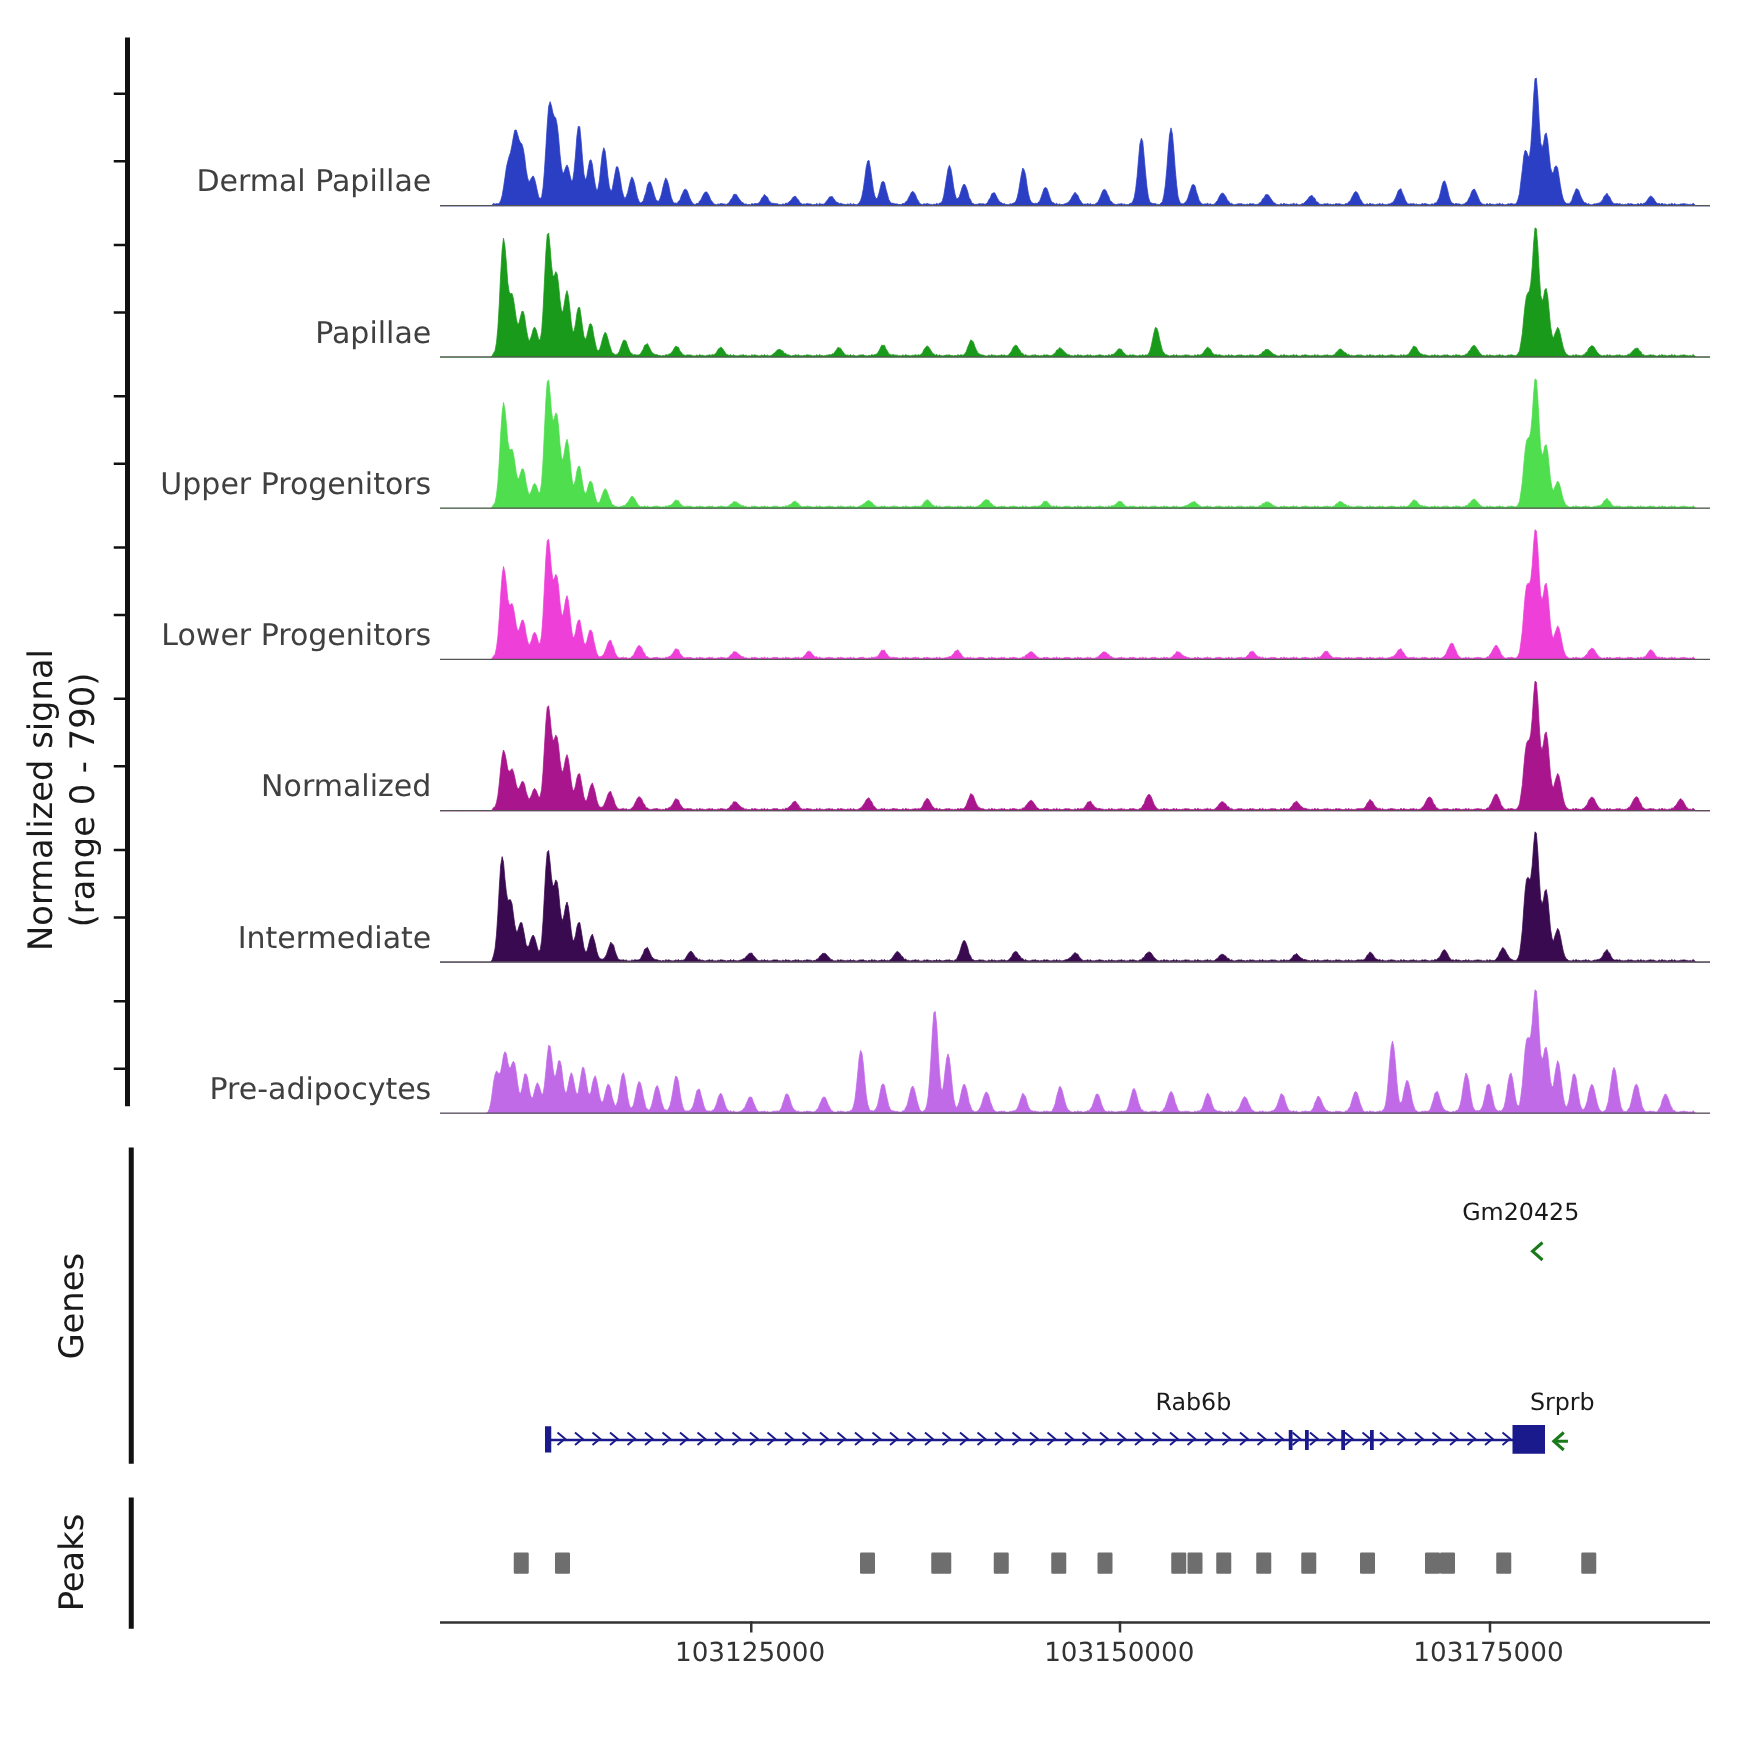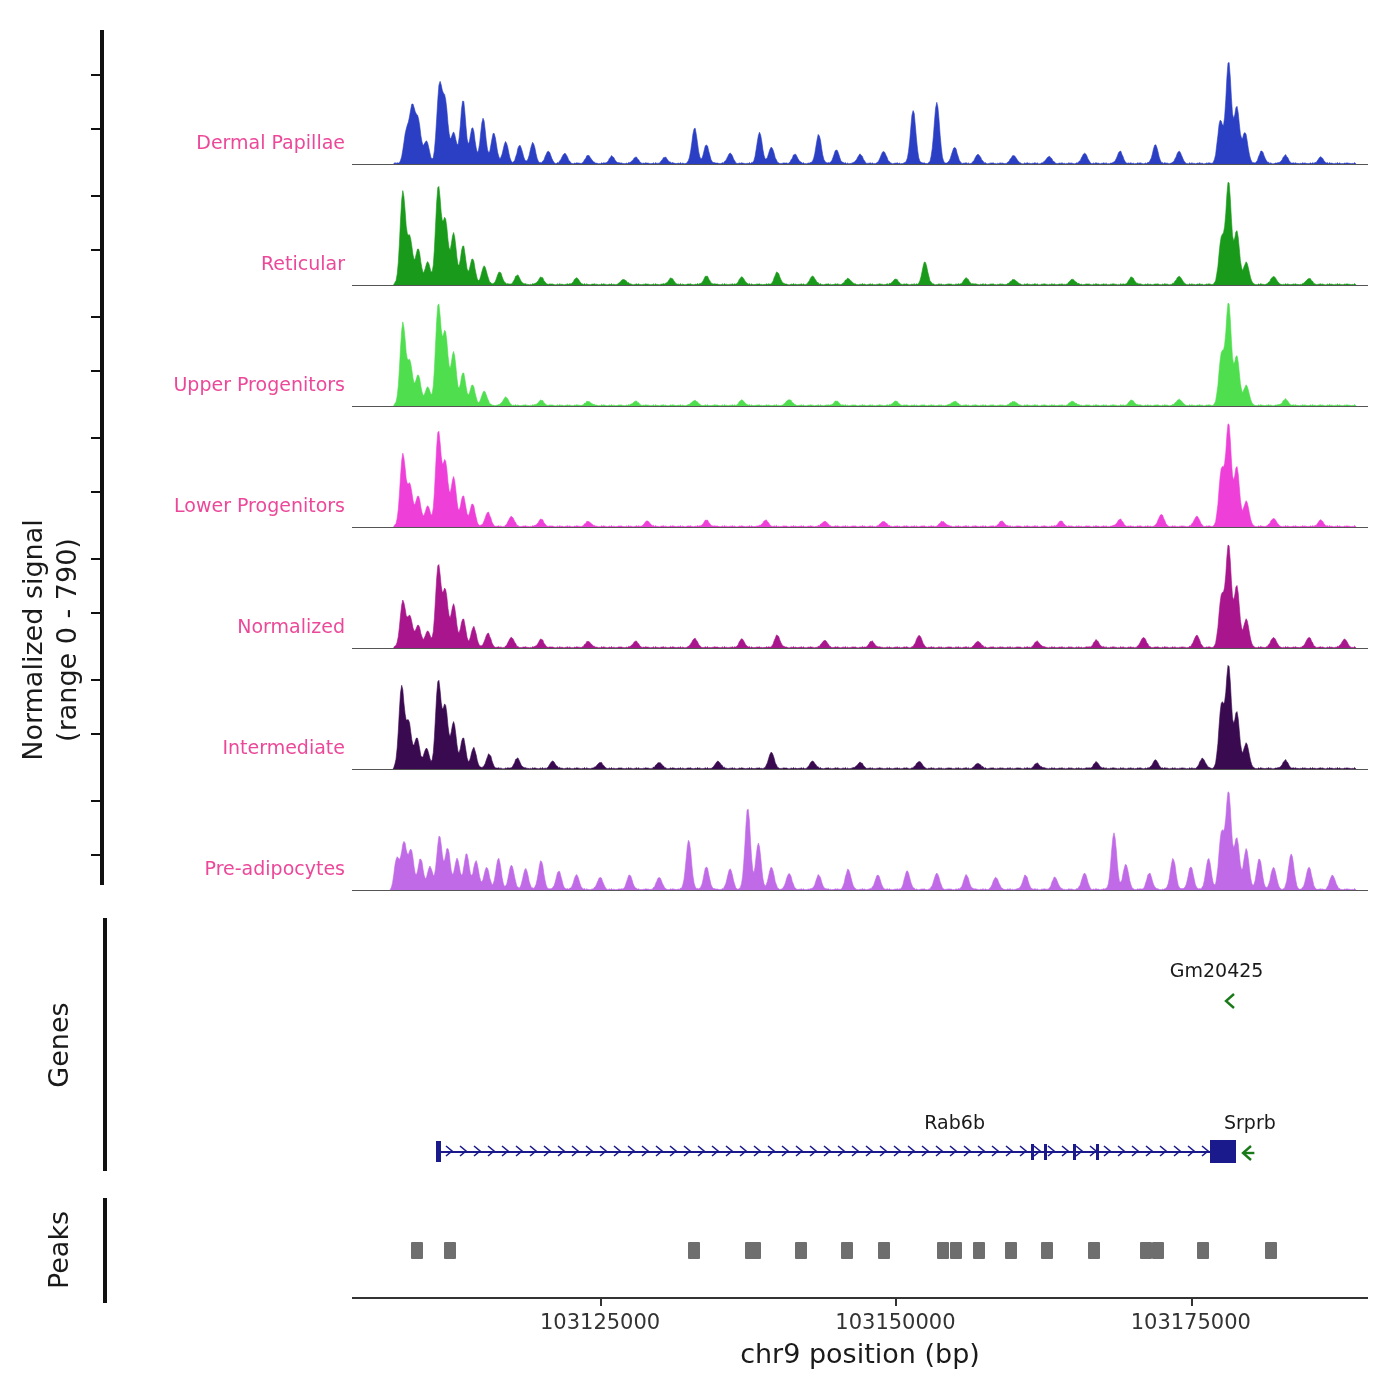--- a/index.html
+++ b/index.html
@@ -22,22 +22,22 @@
     height: 1400px;
   }
   .axis-label-vertical {
     position: absolute;
     transform-origin: 0 0;
     white-space: nowrap;
     text-align: center;
   }
   .track-label {
     position: absolute;
-    font-size: 19px;
-    color: #ec4899;
+    font-size: 24px;
+    color: #404040;
     text-align: right;
     white-space: nowrap;
   }
   .track-row {
     position: absolute;
   }
   .track-baseline {
     position: absolute;
     left: 0;
     width: 100%;
@@ -129,21 +129,21 @@
   <div id="tracks">
       <div class="track-label" style="left: 120px; width: 225px; top: 131px;">Dermal Papillae</div>
       <div class="track-row" style="left: 352px; top: 60px; width: 1016px; height: 105px;">
         <svg width="1016" height="105" class="signal-svg">
           <path d="M 0 105 L 0.0 105.0 L 1.1 105.0 L 2.3 105.0 L 3.4 105.0 L 4.5 105.0 L 5.6 105.0 L 6.8 105.0 L 7.9 105.0 L 9.0 105.0 L 10.2 105.0 L 11.3 105.0 L 12.4 105.0 L 13.5 105.0 L 14.7 105.0 L 15.8 105.0 L 16.9 105.0 L 18.1 105.0 L 19.2 105.0 L 20.3 105.0 L 21.4 105.0 L 22.6 105.0 L 23.7 105.0 L 24.8 105.0 L 26.0 105.0 L 27.1 105.0 L 28.2 105.0 L 29.4 105.0 L 30.5 105.0 L 31.6 105.0 L 32.7 105.0 L 33.9 105.0 L 35.0 105.0 L 36.1 105.0 L 37.3 105.0 L 38.4 105.0 L 39.5 105.0 L 40.6 105.0 L 41.8 103.7 L 42.9 102.6 L 44.0 103.4 L 45.2 102.8 L 46.3 103.1 L 47.4 102.7 L 48.5 100.6 L 49.7 96.6 L 50.8 90.0 L 51.9 82.6 L 53.1 74.0 L 54.2 69.1 L 55.3 65.1 L 56.4 62.0 L 57.6 56.1 L 58.7 49.6 L 59.8 44.1 L 61.0 44.0 L 62.1 47.6 L 63.2 51.6 L 64.3 54.0 L 65.5 55.1 L 66.6 58.9 L 67.7 65.5 L 68.9 75.8 L 70.0 81.9 L 71.1 85.6 L 72.2 84.1 L 73.4 81.9 L 74.5 80.7 L 75.6 82.8 L 76.8 87.7 L 77.9 92.9 L 79.0 97.7 L 80.2 98.8 L 81.3 97.5 L 82.4 90.4 L 83.5 77.3 L 84.7 58.2 L 85.8 39.5 L 86.9 25.2 L 88.1 21.3 L 89.2 24.8 L 90.3 30.2 L 91.4 33.1 L 92.6 34.4 L 93.7 39.7 L 94.8 49.1 L 96.0 63.5 L 97.1 73.3 L 98.2 78.8 L 99.3 77.6 L 100.5 73.9 L 101.6 71.9 L 102.7 74.4 L 103.9 79.9 L 105.0 84.3 L 106.1 84.6 L 107.2 77.2 L 108.4 64.2 L 109.5 49.3 L 110.6 41.1 L 111.8 41.4 L 112.9 52.8 L 114.0 66.8 L 115.1 79.0 L 116.3 84.0 L 117.4 81.6 L 118.5 74.9 L 119.7 68.5 L 120.8 67.8 L 121.9 71.5 L 123.0 80.6 L 124.2 87.9 L 125.3 92.5 L 126.4 90.7 L 127.6 83.9 L 128.7 72.9 L 129.8 63.1 L 131.0 58.2 L 132.1 60.9 L 133.2 70.2 L 134.3 81.1 L 135.5 89.7 L 136.6 92.5 L 137.7 91.8 L 138.9 85.0 L 140.0 78.8 L 141.1 73.4 L 142.2 73.5 L 143.4 78.0 L 144.5 85.0 L 145.6 92.1 L 146.8 96.5 L 147.9 98.9 L 149.0 97.1 L 150.1 94.1 L 151.3 88.9 L 152.4 84.3 L 153.5 81.5 L 154.7 83.6 L 155.8 87.5 L 156.9 93.2 L 158.0 97.9 L 159.2 101.0 L 160.3 102.4 L 161.4 101.8 L 162.6 100.7 L 163.7 96.8 L 164.8 93.7 L 165.9 88.2 L 167.1 85.8 L 168.2 85.5 L 169.3 88.2 L 170.5 92.2 L 171.6 96.4 L 172.7 99.5 L 173.8 100.7 L 175.0 101.0 L 176.1 98.6 L 177.2 95.2 L 178.4 89.6 L 179.5 85.4 L 180.6 82.3 L 181.8 84.3 L 182.9 87.9 L 184.0 93.6 L 185.1 98.2 L 186.3 101.2 L 187.4 102.5 L 188.5 102.4 L 189.7 102.7 L 190.8 100.9 L 191.9 100.2 L 193.0 96.8 L 194.2 94.3 L 195.3 91.8 L 196.4 91.3 L 197.6 92.3 L 198.7 95.2 L 199.8 98.3 L 200.9 100.6 L 202.1 102.5 L 203.2 103.4 L 204.3 103.5 L 205.5 102.6 L 206.6 102.9 L 207.7 100.7 L 208.8 99.7 L 210.0 96.9 L 211.1 94.9 L 212.2 93.6 L 213.4 93.5 L 214.5 95.2 L 215.6 97.2 L 216.7 100.2 L 217.9 101.3 L 219.0 103.1 L 220.1 103.4 L 221.3 103.7 L 222.4 103.1 L 223.5 103.3 L 224.6 102.8 L 225.8 103.0 L 226.9 103.1 L 228.0 103.3 L 229.2 103.5 L 230.3 102.7 L 231.4 102.0 L 232.6 99.6 L 233.7 98.6 L 234.8 95.7 L 235.9 95.4 L 237.1 95.6 L 238.2 97.4 L 239.3 99.0 L 240.5 100.6 L 241.6 101.9 L 242.7 102.3 L 243.8 103.3 L 245.0 103.1 L 246.1 103.7 L 247.2 103.5 L 248.4 103.7 L 249.5 102.7 L 250.6 103.3 L 251.7 102.7 L 252.9 103.0 L 254.0 102.8 L 255.1 102.3 L 256.3 100.7 L 257.4 98.4 L 258.5 97.2 L 259.6 95.5 L 260.8 97.0 L 261.9 97.6 L 263.0 100.1 L 264.2 101.6 L 265.3 102.5 L 266.4 102.6 L 267.5 102.8 L 268.7 103.0 L 269.8 102.9 L 270.9 103.5 L 272.1 103.6 L 273.2 103.7 L 274.3 103.0 L 275.4 103.6 L 276.6 102.4 L 277.7 102.8 L 278.8 101.7 L 280.0 101.0 L 281.1 99.7 L 282.2 98.0 L 283.4 97.2 L 284.5 97.0 L 285.6 98.9 L 286.7 99.7 L 287.9 102.1 L 289.0 102.7 L 290.1 103.4 L 291.3 103.1 L 292.4 103.3 L 293.5 102.8 L 294.6 103.0 L 295.8 103.1 L 296.9 103.2 L 298.0 103.7 L 299.2 103.5 L 300.3 103.6 L 301.4 102.7 L 302.5 103.7 L 303.7 102.6 L 304.8 103.4 L 305.9 103.2 L 307.1 103.3 L 308.2 102.3 L 309.3 100.8 L 310.4 99.4 L 311.6 97.5 L 312.7 97.4 L 313.8 97.1 L 315.0 99.0 L 316.1 100.4 L 317.2 101.8 L 318.3 102.0 L 319.5 102.9 L 320.6 102.6 L 321.7 103.1 L 322.9 103.3 L 324.0 103.6 L 325.1 103.6 L 326.2 103.1 L 327.4 103.5 L 328.5 102.6 L 329.6 103.7 L 330.8 102.9 L 331.9 103.6 L 333.0 103.7 L 334.2 103.3 L 335.3 102.2 L 336.4 100.5 L 337.5 97.1 L 338.7 90.8 L 339.8 82.9 L 340.9 74.2 L 342.1 68.8 L 343.2 68.3 L 344.3 74.5 L 345.4 82.2 L 346.6 91.2 L 347.7 96.3 L 348.8 99.0 L 350.0 98.3 L 351.1 94.8 L 352.2 90.3 L 353.3 85.8 L 354.5 85.1 L 355.6 86.0 L 356.7 91.1 L 357.9 95.3 L 359.0 99.5 L 360.1 101.4 L 361.2 102.6 L 362.4 102.6 L 363.5 102.9 L 364.6 103.1 L 365.8 103.1 L 366.9 103.6 L 368.0 103.6 L 369.1 103.6 L 370.3 102.6 L 371.4 103.2 L 372.5 101.4 L 373.7 100.8 L 374.8 98.4 L 375.9 96.3 L 377.0 94.0 L 378.2 93.0 L 379.3 94.1 L 380.4 95.8 L 381.6 99.1 L 382.7 100.7 L 383.8 102.8 L 385.0 103.4 L 386.1 103.6 L 387.2 102.9 L 388.3 103.3 L 389.5 102.8 L 390.6 103.1 L 391.7 103.3 L 392.9 103.5 L 394.0 103.7 L 395.1 103.2 L 396.2 103.6 L 397.4 102.6 L 398.5 103.6 L 399.6 102.4 L 400.8 102.4 L 401.9 100.5 L 403.0 96.5 L 404.1 89.8 L 405.3 81.9 L 406.4 75.3 L 407.5 72.2 L 408.7 75.2 L 409.8 81.5 L 410.9 89.6 L 412.0 95.3 L 413.2 99.1 L 414.3 98.7 L 415.4 97.4 L 416.6 93.5 L 417.7 90.0 L 418.8 87.6 L 419.9 87.6 L 421.1 90.1 L 422.2 93.4 L 423.3 98.0 L 424.5 99.9 L 425.6 102.6 L 426.7 102.8 L 427.8 103.6 L 429.0 103.4 L 430.1 103.4 L 431.2 102.9 L 432.4 102.9 L 433.5 103.1 L 434.6 102.9 L 435.8 103.4 L 436.9 103.1 L 438.0 102.1 L 439.1 99.7 L 440.3 98.2 L 441.4 95.0 L 442.5 94.4 L 443.7 94.2 L 444.8 96.2 L 445.9 98.5 L 447.0 100.3 L 448.2 101.8 L 449.3 102.1 L 450.4 103.2 L 451.6 102.7 L 452.7 103.7 L 453.8 103.6 L 454.9 103.7 L 456.1 103.0 L 457.2 103.2 L 458.3 102.6 L 459.5 102.2 L 460.6 101.0 L 461.7 98.2 L 462.8 93.4 L 464.0 86.0 L 465.1 79.5 L 466.2 74.4 L 467.4 76.1 L 468.5 80.2 L 469.6 88.1 L 470.7 94.7 L 471.9 99.4 L 473.0 101.6 L 474.1 102.4 L 475.3 102.9 L 476.4 102.5 L 477.5 103.0 L 478.6 101.8 L 479.8 100.7 L 480.9 97.7 L 482.0 94.6 L 483.2 90.8 L 484.3 90.0 L 485.4 90.5 L 486.6 93.7 L 487.7 97.3 L 488.8 100.4 L 489.9 102.0 L 491.1 102.3 L 492.2 103.3 L 493.3 102.5 L 494.5 103.7 L 495.6 103.0 L 496.7 103.7 L 497.8 103.6 L 499.0 103.4 L 500.1 102.9 L 501.2 102.5 L 502.4 102.1 L 503.5 100.7 L 504.6 99.4 L 505.7 97.2 L 506.9 95.3 L 508.0 93.8 L 509.1 95.2 L 510.3 96.2 L 511.4 99.2 L 512.5 100.8 L 513.6 102.5 L 514.8 103.4 L 515.9 103.2 L 517.0 103.3 L 518.2 102.7 L 519.3 103.5 L 520.4 102.7 L 521.5 103.8 L 522.7 103.4 L 523.8 103.6 L 524.9 102.6 L 526.1 101.9 L 527.2 99.7 L 528.3 97.3 L 529.4 94.4 L 530.6 91.9 L 531.7 91.5 L 532.8 92.4 L 534.0 95.3 L 535.1 97.4 L 536.2 100.8 L 537.4 101.4 L 538.5 103.0 L 539.6 103.2 L 540.7 103.7 L 541.9 103.4 L 543.0 103.1 L 544.1 103.2 L 545.3 102.7 L 546.4 103.5 L 547.5 103.1 L 548.6 103.8 L 549.8 103.6 L 550.9 103.6 L 552.0 102.7 L 553.2 102.6 L 554.3 100.9 L 555.4 97.9 L 556.5 91.5 L 557.7 81.1 L 558.8 67.7 L 559.9 55.3 L 561.1 50.6 L 562.2 53.3 L 563.3 65.3 L 564.4 78.0 L 565.6 90.0 L 566.7 97.5 L 567.8 101.1 L 569.0 102.3 L 570.1 102.7 L 571.2 103.0 L 572.3 102.8 L 573.5 103.5 L 574.6 103.5 L 575.7 103.6 L 576.9 102.3 L 578.0 101.2 L 579.1 96.2 L 580.2 88.8 L 581.4 75.9 L 582.5 60.9 L 583.6 48.0 L 584.8 42.3 L 585.9 47.2 L 587.0 59.5 L 588.2 75.7 L 589.3 87.7 L 590.4 97.0 L 591.5 100.8 L 592.7 102.9 L 593.8 103.0 L 594.9 103.0 L 596.1 102.0 L 597.2 100.7 L 598.3 98.4 L 599.4 94.7 L 600.6 91.1 L 601.7 88.0 L 602.8 87.5 L 604.0 88.6 L 605.1 93.3 L 606.2 96.4 L 607.3 100.2 L 608.5 101.9 L 609.6 103.2 L 610.7 103.4 L 611.9 103.1 L 613.0 103.2 L 614.1 102.6 L 615.2 103.5 L 616.4 102.9 L 617.5 103.7 L 618.6 103.5 L 619.8 103.1 L 620.9 101.6 L 622.0 100.4 L 623.1 97.9 L 624.3 95.8 L 625.4 94.5 L 626.5 94.5 L 627.7 95.9 L 628.8 97.5 L 629.9 100.2 L 631.0 100.9 L 632.2 102.9 L 633.3 102.6 L 634.4 103.5 L 635.6 103.7 L 636.7 103.5 L 637.8 103.2 L 639.0 102.9 L 640.1 103.1 L 641.2 102.8 L 642.3 103.5 L 643.5 103.4 L 644.6 103.8 L 645.7 103.2 L 646.9 103.6 L 648.0 102.7 L 649.1 103.2 L 650.2 102.9 L 651.4 103.3 L 652.5 103.6 L 653.6 103.5 L 654.8 103.2 L 655.9 101.9 L 657.0 101.6 L 658.1 99.0 L 659.3 98.1 L 660.4 95.8 L 661.5 95.6 L 662.7 95.9 L 663.8 97.5 L 664.9 99.2 L 666.0 100.8 L 667.2 102.2 L 668.3 102.7 L 669.4 103.5 L 670.6 103.7 L 671.7 103.7 L 672.8 102.8 L 673.9 103.6 L 675.1 102.6 L 676.2 103.3 L 677.3 103.2 L 678.5 103.6 L 679.6 103.6 L 680.7 103.2 L 681.8 103.3 L 683.0 102.6 L 684.1 103.5 L 685.2 102.8 L 686.4 103.8 L 687.5 103.7 L 688.6 103.6 L 689.8 102.8 L 690.9 102.7 L 692.0 101.6 L 693.1 100.5 L 694.3 99.1 L 695.4 97.5 L 696.5 96.7 L 697.7 96.3 L 698.8 97.9 L 699.9 98.6 L 701.0 101.3 L 702.2 101.6 L 703.3 103.1 L 704.4 103.4 L 705.6 103.6 L 706.7 103.3 L 707.8 103.0 L 708.9 103.2 L 710.1 102.7 L 711.2 103.5 L 712.3 103.2 L 713.5 103.8 L 714.6 103.4 L 715.7 103.6 L 716.8 102.7 L 718.0 103.2 L 719.1 102.9 L 720.2 103.2 L 721.4 103.5 L 722.5 103.7 L 723.6 103.5 L 724.7 102.7 L 725.9 103.1 L 727.0 101.3 L 728.1 100.9 L 729.3 98.1 L 730.4 96.1 L 731.5 94.0 L 732.6 93.2 L 733.8 94.0 L 734.9 96.1 L 736.0 98.9 L 737.2 100.8 L 738.3 102.7 L 739.4 103.4 L 740.6 103.6 L 741.7 102.9 L 742.8 103.6 L 743.9 102.6 L 745.1 103.3 L 746.2 103.1 L 747.3 103.5 L 748.5 103.7 L 749.6 103.3 L 750.7 103.3 L 751.8 102.7 L 753.0 103.5 L 754.1 102.7 L 755.2 103.7 L 756.4 103.5 L 757.5 103.7 L 758.6 103.1 L 759.7 103.1 L 760.9 102.5 L 762.0 101.9 L 763.1 100.8 L 764.3 98.5 L 765.4 95.9 L 766.5 92.7 L 767.6 91.5 L 768.8 91.0 L 769.9 94.3 L 771.0 96.5 L 772.2 100.0 L 773.3 101.8 L 774.4 103.1 L 775.5 103.2 L 776.7 102.9 L 777.8 103.2 L 778.9 102.7 L 780.1 103.5 L 781.2 103.1 L 782.3 103.8 L 783.4 103.5 L 784.6 103.6 L 785.7 102.8 L 786.8 103.2 L 788.0 102.8 L 789.1 103.1 L 790.2 103.4 L 791.4 103.7 L 792.5 103.6 L 793.6 102.9 L 794.7 103.5 L 795.9 102.2 L 797.0 102.6 L 798.1 100.3 L 799.3 98.0 L 800.4 93.8 L 801.5 88.9 L 802.6 85.3 L 803.8 84.7 L 804.9 87.6 L 806.0 91.7 L 807.2 96.9 L 808.3 100.2 L 809.4 102.4 L 810.5 102.6 L 811.7 103.4 L 812.8 102.6 L 813.9 103.2 L 815.1 103.0 L 816.2 103.4 L 817.3 103.7 L 818.4 103.3 L 819.6 103.1 L 820.7 101.9 L 821.8 101.6 L 823.0 98.7 L 824.1 96.9 L 825.2 93.6 L 826.3 91.8 L 827.5 91.2 L 828.6 93.1 L 829.7 95.7 L 830.9 98.6 L 832.0 101.1 L 833.1 102.3 L 834.2 103.4 L 835.4 103.4 L 836.5 103.7 L 837.6 102.7 L 838.8 103.6 L 839.9 102.7 L 841.0 103.4 L 842.2 103.3 L 843.3 103.7 L 844.4 103.5 L 845.5 103.1 L 846.7 103.2 L 847.8 102.6 L 848.9 103.5 L 850.1 103.0 L 851.2 103.8 L 852.3 103.7 L 853.4 103.6 L 854.6 102.9 L 855.7 103.2 L 856.8 102.8 L 858.0 103.0 L 859.1 103.3 L 860.2 103.2 L 861.3 102.3 L 862.5 99.2 L 863.6 94.7 L 864.7 85.2 L 865.9 75.6 L 867.0 64.9 L 868.1 60.2 L 869.2 61.0 L 870.4 64.8 L 871.5 65.4 L 872.6 57.2 L 873.8 39.6 L 874.9 17.4 L 876.0 3.0 L 877.1 2.5 L 878.3 17.3 L 879.4 37.5 L 880.5 54.0 L 881.7 58.4 L 882.8 54.7 L 883.9 47.8 L 885.0 46.3 L 886.2 52.7 L 887.3 63.7 L 888.4 73.9 L 889.6 78.2 L 890.7 78.2 L 891.8 73.6 L 893.0 72.6 L 894.1 74.4 L 895.2 81.1 L 896.3 88.4 L 897.5 95.0 L 898.6 99.1 L 899.7 101.4 L 900.9 102.7 L 902.0 102.7 L 903.1 103.0 L 904.2 102.1 L 905.4 100.4 L 906.5 96.8 L 907.6 94.4 L 908.8 91.1 L 909.9 91.1 L 911.0 92.4 L 912.1 95.7 L 913.3 98.6 L 914.4 100.6 L 915.5 102.2 L 916.7 102.2 L 917.8 103.4 L 918.9 102.8 L 920.0 103.7 L 921.2 103.8 L 922.3 103.6 L 923.4 103.0 L 924.6 103.1 L 925.7 102.7 L 926.8 102.5 L 927.9 102.2 L 929.1 101.1 L 930.2 99.6 L 931.3 97.0 L 932.5 95.9 L 933.6 94.5 L 934.7 96.5 L 935.8 97.6 L 937.0 100.3 L 938.1 102.0 L 939.2 102.9 L 940.4 103.0 L 941.5 102.8 L 942.6 103.2 L 943.8 102.7 L 944.9 103.6 L 946.0 103.3 L 947.1 103.8 L 948.3 103.3 L 949.4 103.5 L 950.5 102.7 L 951.7 103.2 L 952.8 102.9 L 953.9 103.2 L 955.0 103.6 L 956.2 103.6 L 957.3 103.5 L 958.4 102.8 L 959.6 103.6 L 960.7 102.5 L 961.8 103.4 L 962.9 102.6 L 964.1 102.4 L 965.2 101.0 L 966.3 99.3 L 967.5 97.6 L 968.6 96.7 L 969.7 97.5 L 970.8 98.5 L 972.0 100.7 L 973.1 102.1 L 974.2 103.0 L 975.4 102.6 L 976.5 103.4 L 977.6 102.6 L 978.7 103.3 L 979.9 103.1 L 981.0 103.5 L 982.1 103.7 L 983.3 103.2 L 984.4 103.4 L 985.5 102.6 L 986.6 103.6 L 987.8 102.8 L 988.9 103.7 L 990.0 103.6 L 991.2 103.7 L 992.3 103.1 L 993.4 103.2 L 994.6 102.9 L 995.7 102.9 L 996.8 103.3 L 997.9 103.3 L 999.1 103.8 L 1000.2 103.3 L 1001.3 103.7 L 1002.5 102.6 L 1003.6 103.5 L 1004.7 105.0 L 1005.8 105.0 L 1007.0 105.0 L 1008.1 105.0 L 1009.2 105.0 L 1010.4 105.0 L 1011.5 105.0 L 1012.6 105.0 L 1013.7 105.0 L 1014.9 105.0 L 1016.0 105.0 L 1016 105 Z" fill="#2b3fc4" stroke="#2b3fc4" stroke-width="0.6"></path>
         </svg>
         <div class="track-baseline"></div>
       </div>
       <div class="tickmark" style="left: 91px; top: 74px;"></div>
       <div class="tickmark" style="left: 91px; top: 128px;"></div>
-      <div class="track-label" style="left: 120px; width: 225px; top: 252px;">Reticular</div>
+      <div class="track-label" style="left: 120px; width: 225px; top: 252px;">Papillae</div>
       <div class="track-row" style="left: 352px; top: 181px; width: 1016px; height: 105px;">
         <svg width="1016" height="105" class="signal-svg">
           <path d="M 0 105 L 0.0 105.0 L 1.1 105.0 L 2.3 105.0 L 3.4 105.0 L 4.5 105.0 L 5.6 105.0 L 6.8 105.0 L 7.9 105.0 L 9.0 105.0 L 10.2 105.0 L 11.3 105.0 L 12.4 105.0 L 13.5 105.0 L 14.7 105.0 L 15.8 105.0 L 16.9 105.0 L 18.1 105.0 L 19.2 105.0 L 20.3 105.0 L 21.4 105.0 L 22.6 105.0 L 23.7 105.0 L 24.8 105.0 L 26.0 105.0 L 27.1 105.0 L 28.2 105.0 L 29.4 105.0 L 30.5 105.0 L 31.6 105.0 L 32.7 105.0 L 33.9 105.0 L 35.0 105.0 L 36.1 105.0 L 37.3 105.0 L 38.4 105.0 L 39.5 105.0 L 40.6 104.9 L 41.8 103.4 L 42.9 101.4 L 44.0 99.7 L 45.2 93.1 L 46.3 81.4 L 47.4 62.6 L 48.5 39.1 L 49.7 18.9 L 50.8 9.6 L 51.9 15.6 L 53.1 29.5 L 54.2 45.0 L 55.3 52.4 L 56.4 54.2 L 57.6 53.7 L 58.7 57.7 L 59.8 65.1 L 61.0 73.8 L 62.1 78.5 L 63.2 77.4 L 64.3 72.8 L 65.5 68.1 L 66.6 68.1 L 67.7 72.4 L 68.9 81.4 L 70.0 87.4 L 71.1 91.7 L 72.2 90.4 L 73.4 87.0 L 74.5 82.6 L 75.6 80.6 L 76.8 82.5 L 77.9 86.4 L 79.0 90.9 L 80.2 90.5 L 81.3 84.1 L 82.4 68.1 L 83.5 45.3 L 84.7 21.0 L 85.8 6.6 L 86.9 5.4 L 88.1 17.1 L 89.2 31.4 L 90.3 39.8 L 91.4 39.7 L 92.6 36.3 L 93.7 38.2 L 94.8 45.9 L 96.0 59.1 L 97.1 67.0 L 98.2 68.9 L 99.3 63.0 L 100.5 55.1 L 101.6 51.5 L 102.7 55.9 L 103.9 66.2 L 105.0 77.0 L 106.1 84.1 L 107.2 83.9 L 108.4 78.2 L 109.5 69.8 L 110.6 65.2 L 111.8 65.0 L 112.9 72.3 L 114.0 80.6 L 115.1 88.0 L 116.3 90.6 L 117.4 88.2 L 118.5 83.2 L 119.7 78.3 L 120.8 78.0 L 121.9 80.5 L 123.0 87.5 L 124.2 93.2 L 125.3 98.1 L 126.4 99.6 L 127.6 98.8 L 128.7 95.3 L 129.8 91.0 L 131.0 86.9 L 132.1 84.8 L 133.2 86.2 L 134.3 89.9 L 135.5 94.5 L 136.6 97.7 L 137.7 101.3 L 138.9 101.6 L 140.0 103.0 L 141.1 102.5 L 142.2 102.1 L 143.4 100.2 L 144.5 97.2 L 145.6 94.0 L 146.8 91.2 L 147.9 91.2 L 149.0 92.1 L 150.1 95.7 L 151.3 98.8 L 152.4 101.1 L 153.5 101.8 L 154.7 102.9 L 155.8 102.6 L 156.9 103.0 L 158.0 103.0 L 159.2 102.9 L 160.3 102.2 L 161.4 100.2 L 162.6 98.3 L 163.7 95.1 L 164.8 94.8 L 165.9 93.8 L 167.1 96.1 L 168.2 98.3 L 169.3 100.5 L 170.5 101.7 L 171.6 102.4 L 172.7 102.8 L 173.8 102.7 L 175.0 103.4 L 176.1 103.3 L 177.2 103.8 L 178.4 103.3 L 179.5 103.7 L 180.6 102.6 L 181.8 103.1 L 182.9 102.3 L 184.0 102.1 L 185.1 101.0 L 186.3 99.5 L 187.4 97.5 L 188.5 95.9 L 189.7 96.5 L 190.8 96.8 L 191.9 99.8 L 193.0 100.8 L 194.2 102.6 L 195.3 103.0 L 196.4 103.3 L 197.6 102.9 L 198.7 102.9 L 199.8 103.0 L 200.9 103.0 L 202.1 103.6 L 203.2 103.7 L 204.3 103.7 L 205.5 102.9 L 206.6 103.7 L 207.7 102.6 L 208.8 103.4 L 210.0 103.1 L 211.1 103.6 L 212.2 103.7 L 213.4 103.3 L 214.5 103.2 L 215.6 102.7 L 216.7 103.3 L 217.9 102.5 L 219.0 103.0 L 220.1 101.9 L 221.3 100.7 L 222.4 98.5 L 223.5 97.6 L 224.6 96.7 L 225.8 97.6 L 226.9 99.1 L 228.0 100.8 L 229.2 102.5 L 230.3 102.8 L 231.4 103.4 L 232.6 102.6 L 233.7 103.7 L 234.8 102.7 L 235.9 103.5 L 237.1 103.5 L 238.2 103.7 L 239.3 103.3 L 240.5 103.1 L 241.6 103.1 L 242.7 102.7 L 243.8 103.4 L 245.0 103.1 L 246.1 103.8 L 247.2 103.5 L 248.4 103.7 L 249.5 102.7 L 250.6 103.3 L 251.7 102.8 L 252.9 103.2 L 254.0 103.4 L 255.1 103.8 L 256.3 103.5 L 257.4 103.0 L 258.5 103.5 L 259.6 102.6 L 260.8 103.8 L 261.9 103.0 L 263.0 103.7 L 264.2 103.5 L 265.3 103.2 L 266.4 102.3 L 267.5 101.4 L 268.7 100.4 L 269.8 99.0 L 270.9 98.6 L 272.1 98.5 L 273.2 99.3 L 274.3 99.8 L 275.4 101.7 L 276.6 101.6 L 277.7 102.9 L 278.8 102.8 L 280.0 103.4 L 281.1 103.8 L 282.2 103.4 L 283.4 103.3 L 284.5 102.7 L 285.6 103.4 L 286.7 102.7 L 287.9 103.7 L 289.0 103.4 L 290.1 103.7 L 291.3 103.2 L 292.4 103.3 L 293.5 102.8 L 294.6 103.0 L 295.8 103.1 L 296.9 103.2 L 298.0 103.7 L 299.2 103.5 L 300.3 103.6 L 301.4 102.7 L 302.5 103.7 L 303.7 102.6 L 304.8 103.5 L 305.9 103.3 L 307.1 103.8 L 308.2 103.4 L 309.3 103.1 L 310.4 103.1 L 311.6 102.6 L 312.7 103.0 L 313.8 102.1 L 315.0 101.8 L 316.1 100.2 L 317.2 98.7 L 318.3 96.9 L 319.5 97.3 L 320.6 97.7 L 321.7 99.5 L 322.9 101.2 L 324.0 102.6 L 325.1 103.2 L 326.2 102.9 L 327.4 103.5 L 328.5 102.6 L 329.6 103.7 L 330.8 102.9 L 331.9 103.6 L 333.0 103.8 L 334.2 103.5 L 335.3 103.1 L 336.4 102.9 L 337.5 103.0 L 338.7 102.8 L 339.8 103.5 L 340.9 103.5 L 342.1 103.8 L 343.2 103.1 L 344.3 103.6 L 345.4 102.6 L 346.6 103.2 L 347.7 102.6 L 348.8 102.5 L 350.0 101.6 L 351.1 99.8 L 352.2 97.6 L 353.3 95.2 L 354.5 95.3 L 355.6 95.2 L 356.7 98.1 L 357.9 99.7 L 359.0 101.9 L 360.1 102.5 L 361.2 103.0 L 362.4 102.7 L 363.5 102.9 L 364.6 103.1 L 365.8 103.1 L 366.9 103.6 L 368.0 103.6 L 369.1 103.7 L 370.3 102.8 L 371.4 103.7 L 372.5 102.6 L 373.7 103.4 L 374.8 103.2 L 375.9 103.7 L 377.0 103.5 L 378.2 103.2 L 379.3 103.2 L 380.4 102.7 L 381.6 103.4 L 382.7 102.7 L 383.8 103.2 L 385.0 102.4 L 386.1 101.0 L 387.2 98.6 L 388.3 97.2 L 389.5 95.7 L 390.6 96.2 L 391.7 97.7 L 392.9 99.7 L 394.0 101.5 L 395.1 102.1 L 396.2 103.2 L 397.4 102.4 L 398.5 103.7 L 399.6 102.8 L 400.8 103.6 L 401.9 103.6 L 403.0 103.6 L 404.1 103.2 L 405.3 103.0 L 406.4 103.1 L 407.5 102.8 L 408.7 103.5 L 409.8 103.3 L 410.9 103.8 L 412.0 103.3 L 413.2 103.6 L 414.3 102.7 L 415.4 103.3 L 416.6 102.8 L 417.7 103.1 L 418.8 102.9 L 419.9 102.0 L 421.1 100.0 L 422.2 96.6 L 423.3 94.2 L 424.5 90.9 L 425.6 91.6 L 426.7 92.5 L 427.8 96.0 L 429.0 98.7 L 430.1 100.9 L 431.2 101.9 L 432.4 102.5 L 433.5 103.0 L 434.6 103.0 L 435.8 103.6 L 436.9 103.8 L 438.0 103.7 L 439.1 102.9 L 440.3 103.6 L 441.4 102.6 L 442.5 103.4 L 443.7 103.1 L 444.8 103.6 L 445.9 103.6 L 447.0 103.3 L 448.2 103.3 L 449.3 102.7 L 450.4 103.4 L 451.6 102.8 L 452.7 103.7 L 453.8 103.4 L 454.9 102.9 L 456.1 101.3 L 457.2 99.9 L 458.3 97.4 L 459.5 95.7 L 460.6 95.1 L 461.7 95.7 L 462.8 97.8 L 464.0 99.4 L 465.1 101.5 L 466.2 101.6 L 467.4 103.3 L 468.5 102.6 L 469.6 103.5 L 470.7 103.5 L 471.9 103.7 L 473.0 103.3 L 474.1 103.0 L 475.3 103.1 L 476.4 102.7 L 477.5 103.5 L 478.6 103.2 L 479.8 103.8 L 480.9 103.4 L 482.0 103.6 L 483.2 102.7 L 484.3 103.2 L 485.4 102.8 L 486.6 103.2 L 487.7 103.4 L 488.8 103.6 L 489.9 103.1 L 491.1 101.9 L 492.2 101.5 L 493.3 99.1 L 494.5 98.8 L 495.6 97.1 L 496.7 97.7 L 497.8 98.5 L 499.0 99.9 L 500.1 100.9 L 501.2 101.9 L 502.4 102.7 L 503.5 102.8 L 504.6 103.5 L 505.7 103.6 L 506.9 103.7 L 508.0 103.0 L 509.1 103.6 L 510.3 102.6 L 511.4 103.3 L 512.5 103.0 L 513.6 103.5 L 514.8 103.7 L 515.9 103.4 L 517.0 103.3 L 518.2 102.7 L 519.3 103.5 L 520.4 102.7 L 521.5 103.8 L 522.7 103.5 L 523.8 103.7 L 524.9 103.2 L 526.1 103.3 L 527.2 102.8 L 528.3 102.9 L 529.4 103.2 L 530.6 103.3 L 531.7 103.7 L 532.8 103.4 L 534.0 103.6 L 535.1 102.6 L 536.2 103.5 L 537.4 102.3 L 538.5 102.6 L 539.6 101.6 L 540.7 100.7 L 541.9 99.1 L 543.0 98.0 L 544.1 98.2 L 545.3 98.6 L 546.4 100.7 L 547.5 101.5 L 548.6 103.0 L 549.8 103.2 L 550.9 103.5 L 552.0 102.8 L 553.2 103.2 L 554.3 102.8 L 555.4 103.1 L 556.5 103.4 L 557.7 103.7 L 558.8 103.6 L 559.9 103.0 L 561.1 103.6 L 562.2 102.5 L 563.3 103.7 L 564.4 102.8 L 565.6 103.2 L 566.7 102.3 L 567.8 100.0 L 569.0 95.8 L 570.1 90.4 L 571.2 85.0 L 572.3 81.0 L 573.5 81.5 L 574.6 84.9 L 575.7 90.6 L 576.9 95.3 L 578.0 99.7 L 579.1 101.0 L 580.2 102.7 L 581.4 102.8 L 582.5 103.4 L 583.6 103.7 L 584.8 103.5 L 585.9 103.4 L 587.0 102.7 L 588.2 103.5 L 589.3 102.7 L 590.4 103.8 L 591.5 103.4 L 592.7 103.8 L 593.8 103.3 L 594.9 103.3 L 596.1 102.9 L 597.2 102.9 L 598.3 103.1 L 599.4 103.1 L 600.6 103.7 L 601.7 103.6 L 602.8 103.7 L 604.0 102.7 L 605.1 103.6 L 606.2 102.6 L 607.3 103.2 L 608.5 102.7 L 609.6 102.4 L 610.7 101.0 L 611.9 99.1 L 613.0 97.8 L 614.1 96.5 L 615.2 97.7 L 616.4 98.4 L 617.5 100.8 L 618.6 102.0 L 619.8 102.9 L 620.9 102.6 L 622.0 103.1 L 623.1 102.8 L 624.3 103.0 L 625.4 103.3 L 626.5 103.6 L 627.7 103.7 L 628.8 103.1 L 629.9 103.6 L 631.0 102.6 L 632.2 103.7 L 633.3 102.8 L 634.4 103.6 L 635.6 103.7 L 636.7 103.5 L 637.8 103.2 L 639.0 102.9 L 640.1 103.1 L 641.2 102.8 L 642.3 103.5 L 643.5 103.4 L 644.6 103.8 L 645.7 103.2 L 646.9 103.6 L 648.0 102.7 L 649.1 103.2 L 650.2 102.9 L 651.4 103.3 L 652.5 103.6 L 653.6 103.5 L 654.8 103.3 L 655.9 102.3 L 657.0 102.3 L 658.1 100.4 L 659.3 100.2 L 660.4 98.6 L 661.5 98.6 L 662.7 98.7 L 663.8 99.7 L 664.9 100.6 L 666.0 101.6 L 667.2 102.6 L 668.3 102.8 L 669.4 103.6 L 670.6 103.7 L 671.7 103.7 L 672.8 102.8 L 673.9 103.6 L 675.1 102.6 L 676.2 103.3 L 677.3 103.2 L 678.5 103.6 L 679.6 103.6 L 680.7 103.2 L 681.8 103.3 L 683.0 102.6 L 684.1 103.5 L 685.2 102.8 L 686.4 103.8 L 687.5 103.7 L 688.6 103.7 L 689.8 103.0 L 690.9 103.2 L 692.0 102.8 L 693.1 103.0 L 694.3 103.3 L 695.4 103.4 L 696.5 103.7 L 697.7 103.2 L 698.8 103.6 L 699.9 102.6 L 701.0 103.6 L 702.2 102.8 L 703.3 103.5 L 704.4 103.6 L 705.6 103.6 L 706.7 103.3 L 707.8 103.0 L 708.9 103.2 L 710.1 102.7 L 711.2 103.5 L 712.3 103.2 L 713.5 103.6 L 714.6 103.0 L 715.7 102.7 L 716.8 100.9 L 718.0 100.1 L 719.1 98.6 L 720.2 98.2 L 721.4 98.6 L 722.5 99.7 L 723.6 100.8 L 724.7 101.3 L 725.9 102.8 L 727.0 102.3 L 728.1 103.6 L 729.3 103.1 L 730.4 103.7 L 731.5 103.5 L 732.6 103.4 L 733.8 103.0 L 734.9 102.9 L 736.0 103.1 L 737.2 102.9 L 738.3 103.6 L 739.4 103.7 L 740.6 103.7 L 741.7 102.9 L 742.8 103.6 L 743.9 102.6 L 745.1 103.3 L 746.2 103.1 L 747.3 103.5 L 748.5 103.7 L 749.6 103.3 L 750.7 103.3 L 751.8 102.7 L 753.0 103.5 L 754.1 102.7 L 755.2 103.7 L 756.4 103.5 L 757.5 103.7 L 758.6 103.1 L 759.7 103.2 L 760.9 102.8 L 762.0 102.9 L 763.1 103.2 L 764.3 103.3 L 765.4 103.8 L 766.5 103.4 L 767.6 103.7 L 768.8 102.6 L 769.9 103.6 L 771.0 102.7 L 772.2 103.3 L 773.3 103.0 L 774.4 102.7 L 775.5 101.3 L 776.7 99.3 L 777.8 97.7 L 778.9 95.8 L 780.1 96.4 L 781.2 97.0 L 782.3 99.3 L 783.4 100.8 L 784.6 102.2 L 785.7 102.2 L 786.8 103.0 L 788.0 102.8 L 789.1 103.1 L 790.2 103.4 L 791.4 103.7 L 792.5 103.6 L 793.6 103.0 L 794.7 103.6 L 795.9 102.6 L 797.0 103.7 L 798.1 103.0 L 799.3 103.6 L 800.4 103.7 L 801.5 103.4 L 802.6 103.1 L 803.8 102.9 L 804.9 103.1 L 806.0 102.8 L 807.2 103.6 L 808.3 103.6 L 809.4 103.8 L 810.5 103.0 L 811.7 103.5 L 812.8 102.6 L 813.9 103.2 L 815.1 103.0 L 816.2 103.4 L 817.3 103.7 L 818.4 103.4 L 819.6 103.2 L 820.7 102.2 L 821.8 102.3 L 823.0 100.0 L 824.1 99.2 L 825.2 96.8 L 826.3 95.8 L 827.5 95.2 L 828.6 96.5 L 829.7 98.1 L 830.9 100.0 L 832.0 101.8 L 833.1 102.6 L 834.2 103.5 L 835.4 103.4 L 836.5 103.7 L 837.6 102.7 L 838.8 103.6 L 839.9 102.7 L 841.0 103.4 L 842.2 103.3 L 843.3 103.7 L 844.4 103.5 L 845.5 103.1 L 846.7 103.2 L 847.8 102.6 L 848.9 103.5 L 850.1 103.0 L 851.2 103.8 L 852.3 103.7 L 853.4 103.6 L 854.6 102.9 L 855.7 103.2 L 856.8 102.8 L 858.0 103.0 L 859.1 103.4 L 860.2 103.5 L 861.3 103.2 L 862.5 101.6 L 863.6 99.7 L 864.7 93.3 L 865.9 85.5 L 867.0 73.3 L 868.1 62.8 L 869.2 55.7 L 870.4 53.2 L 871.5 51.8 L 872.6 45.7 L 873.8 32.1 L 874.9 13.5 L 876.0 1.3 L 877.1 2.0 L 878.3 17.3 L 879.4 37.8 L 880.5 54.8 L 881.7 59.9 L 882.8 57.0 L 883.9 50.7 L 885.0 49.7 L 886.2 56.3 L 887.3 67.8 L 888.4 79.7 L 889.6 86.8 L 890.7 89.7 L 891.8 86.3 L 893.0 83.4 L 894.1 80.8 L 895.2 82.5 L 896.3 86.5 L 897.5 92.1 L 898.6 96.7 L 899.7 99.9 L 900.9 102.1 L 902.0 102.7 L 903.1 103.6 L 904.2 103.6 L 905.4 103.7 L 906.5 102.8 L 907.6 103.5 L 908.8 102.6 L 909.9 103.3 L 911.0 103.2 L 912.1 103.6 L 913.3 103.5 L 914.4 102.9 L 915.5 102.6 L 916.7 101.0 L 917.8 100.4 L 918.9 97.7 L 920.0 96.7 L 921.2 95.6 L 922.3 95.8 L 923.4 96.7 L 924.6 98.9 L 925.7 100.5 L 926.8 101.8 L 927.9 102.9 L 929.1 103.3 L 930.2 103.7 L 931.3 103.2 L 932.5 103.7 L 933.6 102.6 L 934.7 103.6 L 935.8 102.8 L 937.0 103.5 L 938.1 103.6 L 939.2 103.6 L 940.4 103.3 L 941.5 102.9 L 942.6 103.2 L 943.8 102.7 L 944.9 103.6 L 946.0 103.3 L 947.1 103.8 L 948.3 103.3 L 949.4 103.4 L 950.5 102.4 L 951.7 102.3 L 952.8 101.1 L 953.9 100.0 L 955.0 98.8 L 956.2 97.8 L 957.3 97.5 L 958.4 97.6 L 959.6 99.8 L 960.7 100.3 L 961.8 102.5 L 962.9 102.7 L 964.1 103.5 L 965.2 103.4 L 966.3 103.3 L 967.5 103.0 L 968.6 102.8 L 969.7 103.2 L 970.8 102.9 L 972.0 103.6 L 973.1 103.8 L 974.2 103.8 L 975.4 102.9 L 976.5 103.5 L 977.6 102.6 L 978.7 103.3 L 979.9 103.1 L 981.0 103.5 L 982.1 103.7 L 983.3 103.2 L 984.4 103.4 L 985.5 102.6 L 986.6 103.6 L 987.8 102.8 L 988.9 103.7 L 990.0 103.6 L 991.2 103.7 L 992.3 103.1 L 993.4 103.2 L 994.6 102.9 L 995.7 102.9 L 996.8 103.3 L 997.9 103.3 L 999.1 103.8 L 1000.2 103.3 L 1001.3 103.7 L 1002.5 102.6 L 1003.6 103.5 L 1004.7 105.0 L 1005.8 105.0 L 1007.0 105.0 L 1008.1 105.0 L 1009.2 105.0 L 1010.4 105.0 L 1011.5 105.0 L 1012.6 105.0 L 1013.7 105.0 L 1014.9 105.0 L 1016.0 105.0 L 1016 105 Z" fill="#1a9a1a" stroke="#1a9a1a" stroke-width="0.6"></path>
         </svg>
         <div class="track-baseline"></div>
       </div>
       <div class="tickmark" style="left: 91px; top: 195px;"></div>
       <div class="tickmark" style="left: 91px; top: 249px;"></div>
       <div class="track-label" style="left: 120px; width: 225px; top: 373px;">Upper Progenitors</div>
       <div class="track-row" style="left: 352px; top: 302px; width: 1016px; height: 105px;">
@@ -291,15 +291,14 @@
 
   <div id="xaxis">
       <div class="xaxis-line" style="left: 352px; top: 1297px; width: 1016px;"></div>
       <div class="xtick" style="left: 600.093px; top: 1297px;"></div>
       <div class="xtick-label" style="left: 510.093px; width: 180px; top: 1310px;">103125000</div>
       <div class="xtick" style="left: 895.442px; top: 1297px;"></div>
       <div class="xtick-label" style="left: 805.442px; width: 180px; top: 1310px;">103150000</div>
       <div class="xtick" style="left: 1190.79px; top: 1297px;"></div>
       <div class="xtick-label" style="left: 1100.79px; width: 180px; top: 1310px; text-align: center;">103175000</div>
     </div>
-  <div class="xaxis-title" style="left:352px; top:1338px; width:1016px;">chr9 position (bp)</div>
 
 </div>
 
 </body></html>

